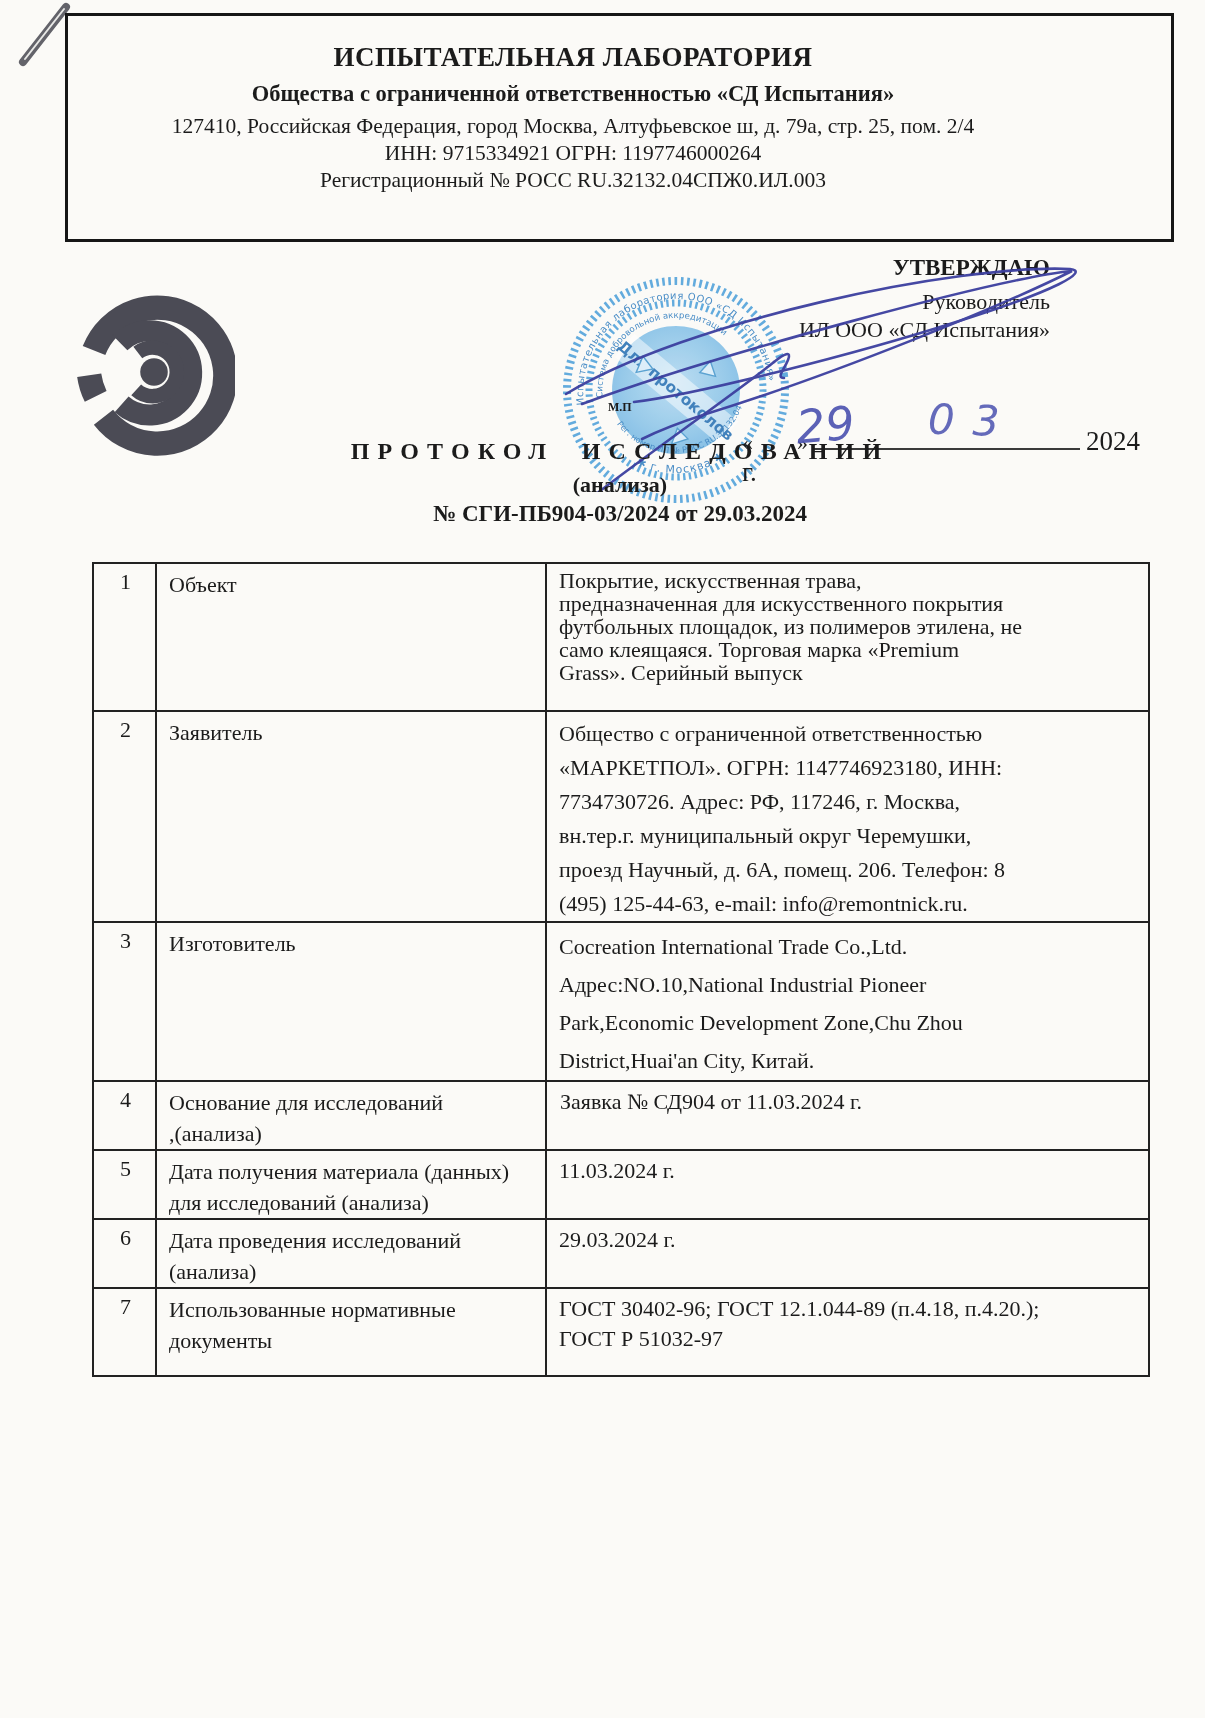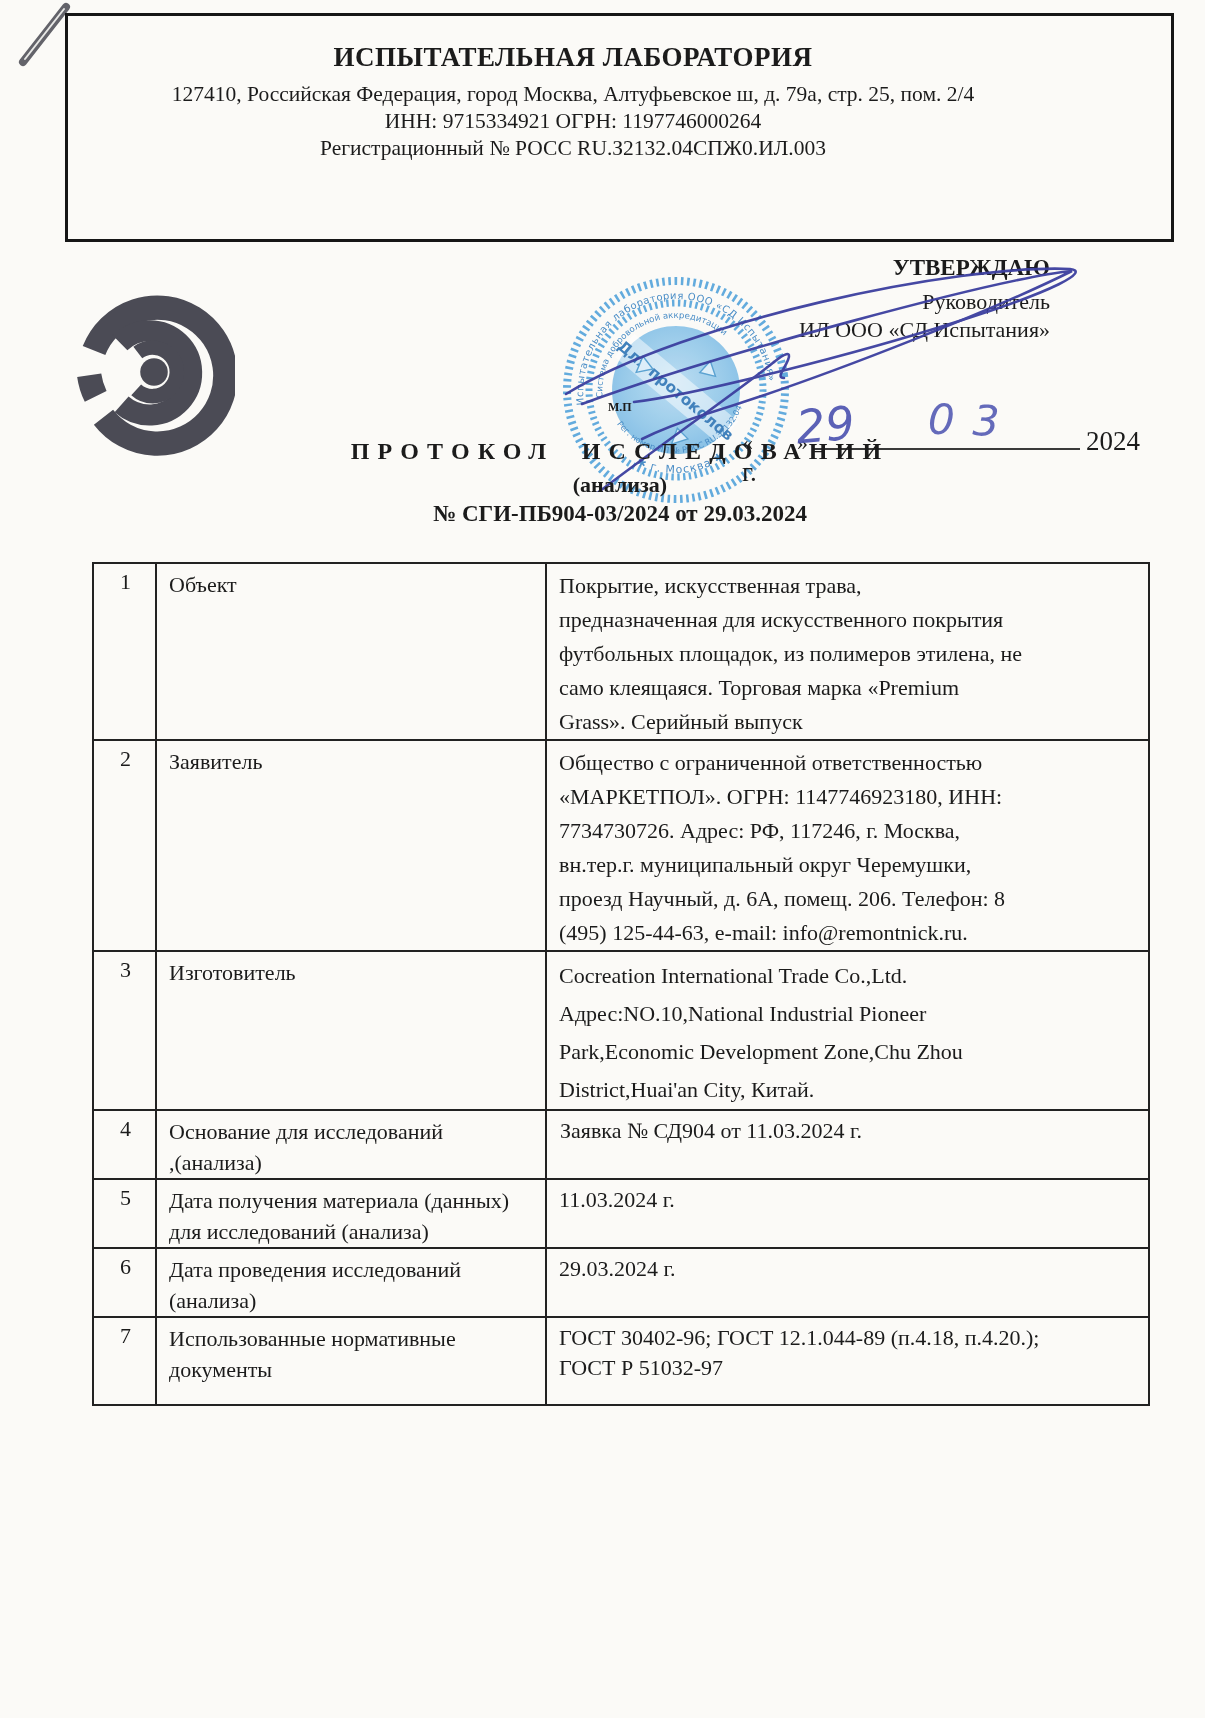--- a/index.html
+++ b/index.html
@@ -82,39 +82,40 @@
     border:2px solid #222;
     vertical-align:top;
     font-size:22px;
     padding:5px 10px 0 12px;
     white-space:pre-line;
     box-sizing:border-box;
   }
   td.c-num{text-align:center;padding-left:2px;padding-right:2px;}
   td.c-label{line-height:31px;}
   td.c-value{padding-left:14px;}
-  tr.r1{height:148px;} tr.r1 .c-value{line-height:34px;}
+  tr.r1{height:148px;} tr.r1 .c-value{line-height:23px;}
   tr.r2{height:210px;} tr.r2 .c-value{line-height:34px;}
   tr.r3{height:157px;} tr.r3 .c-value{line-height:38px;}
   tr.r4{height:61px;}  tr.r4 .c-value{line-height:29px;padding-left:13px;}
   tr.r5{height:60px;}  tr.r5 .c-value{line-height:29px;}
   tr.r6{height:54px;}  tr.r6 .c-value{line-height:29px;}
   tr.r7{height:88px;}  tr.r7 .c-value{line-height:30px;}
 </style>
 </head>
 <body>
 
 <svg class="abs staple" width="90" height="90">
   <line x1="66" y1="7" x2="23" y2="62" stroke="#63636a" stroke-width="8" stroke-linecap="round"></line>
   <line x1="64" y1="9" x2="25" y2="59" stroke="#e8e8e6" stroke-width="2" stroke-linecap="round"></line>
 </svg>
 
 <div class="abs header-box">
   <div class="header-inner">
     <div class="hb-title">ИСПЫТАТЕЛЬНАЯ ЛАБОРАТОРИЯ</div>
+    <div class="hb-org">Общества с ограниченной ответственностью «СД Испытания»</div>
     <div class="hb-line">127410, Российская Федерация, город Москва, Алтуфьевское ш, д. 79а, стр. 25, пом. 2/4</div>
     <div class="hb-line">ИНН: 9715334921 ОГРН: 1197746000264</div>
     <div class="hb-line">Регистрационный № РОСС RU.З2132.04СПЖ0.ИЛ.003</div>
   </div>
 </div>
 
 <svg class="abs logo" width="162" height="168" viewBox="0 0 100 100">
   <g stroke="#4b4b55" fill="none" stroke-linecap="butt">
 
     <path d="M 11.5 42 A 42 42 0 1 1 23 82" stroke-width="15" transform="rotate(8 50 50)"></path>

